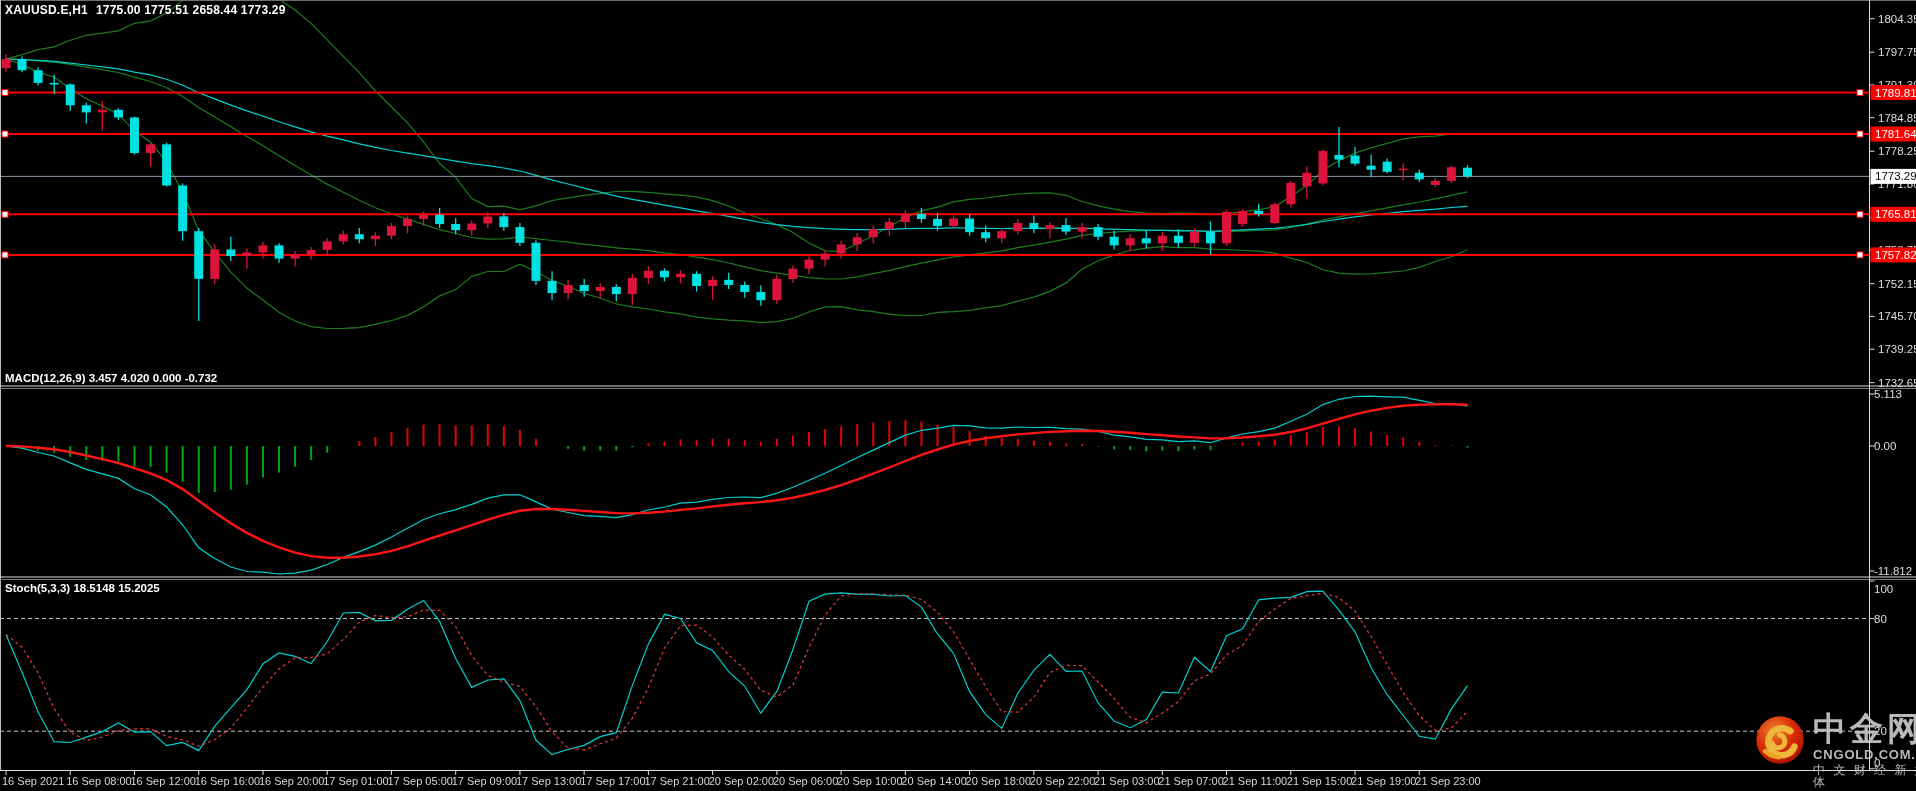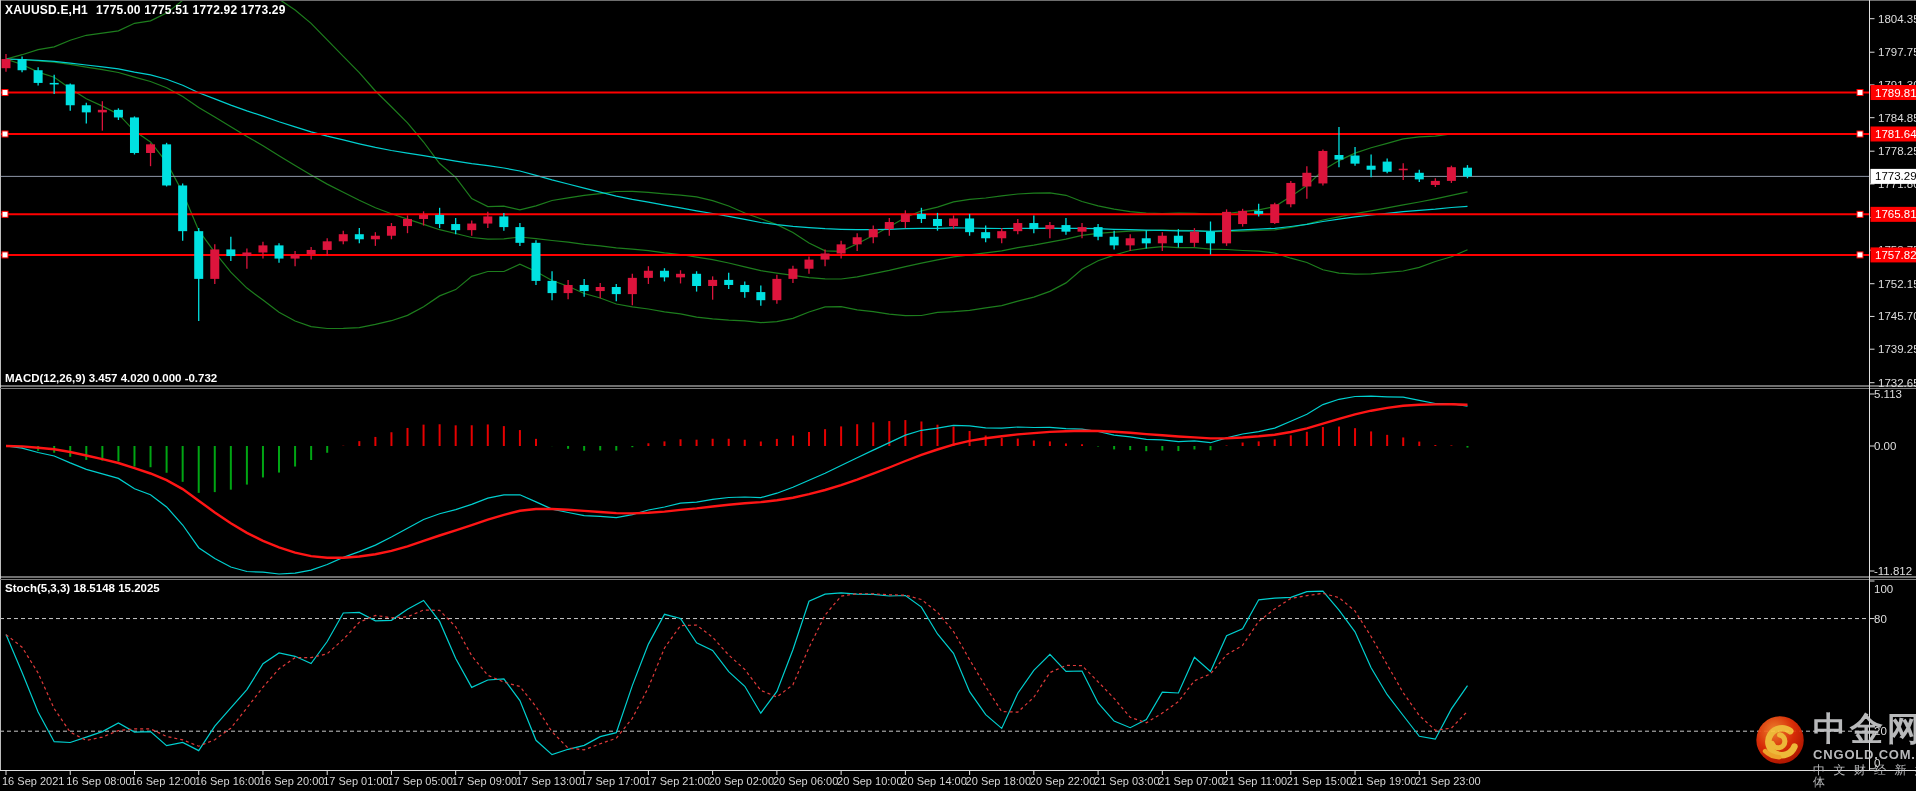--- a/index.html
+++ b/index.html
@@ -451,21 +451,21 @@
         <line x1="1290.8" y1="770" x2="1290.8" y2="775" stroke="#dedede"></line>
         <text x="1286.8" y="785" fill="#d6d6d6" font-size="11">21 Sep 15:00</text>
         <line x1="1355.04" y1="770" x2="1355.04" y2="775" stroke="#dedede"></line>
         <text x="1351.04" y="785" fill="#d6d6d6" font-size="11">21 Sep 19:00</text>
         <line x1="1419.28" y1="770" x2="1419.28" y2="775" stroke="#dedede"></line>
         <text x="1415.28" y="785" fill="#d6d6d6" font-size="11">21 Sep 23:00</text>
       </g>
     </svg>
 
   <div class="overlay title-overlay">
-    <span class="sym">XAUUSD.E,H1</span><span>1775.00 1775.51 1772.92 1773.29</span>
+    <span class="sym">XAUUSD.E,H1</span><span>1775.00 1775.51 2658.44 1773.29</span>
   </div>
 
   <div class="overlay macd-overlay">MACD(12,26,9) 3.457 4.020 0.000 -0.732</div>
   <div class="overlay stoch-overlay">Stoch(5,3,3) 18.5148 15.2025</div>
 
   <div class="watermark">
     <svg width="56" height="56" viewBox="0 0 56 56">
       <defs>
         <radialGradient id="wmg" cx="38%" cy="30%" r="75%">
           <stop offset="0%" stop-color="#ff8a30"></stop>

